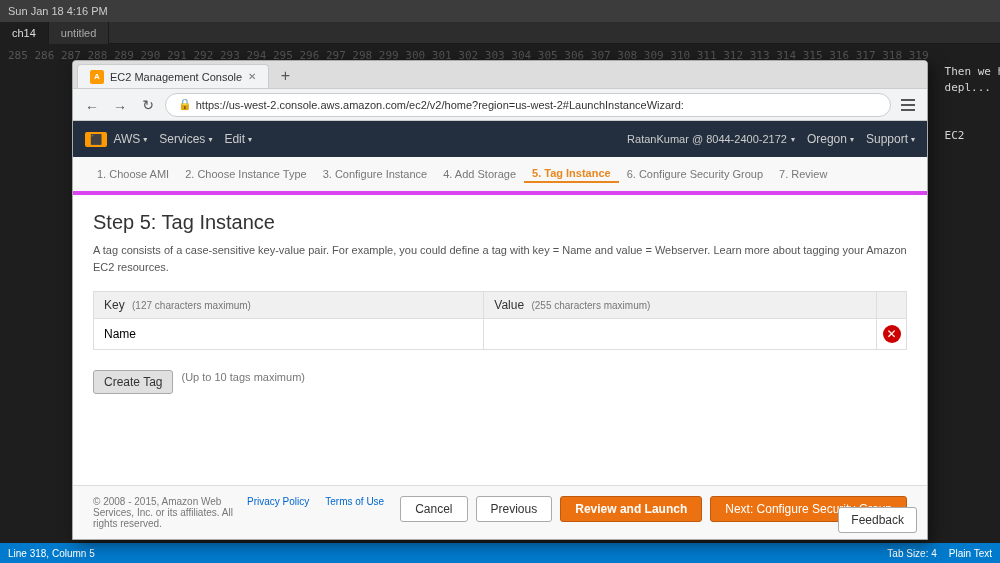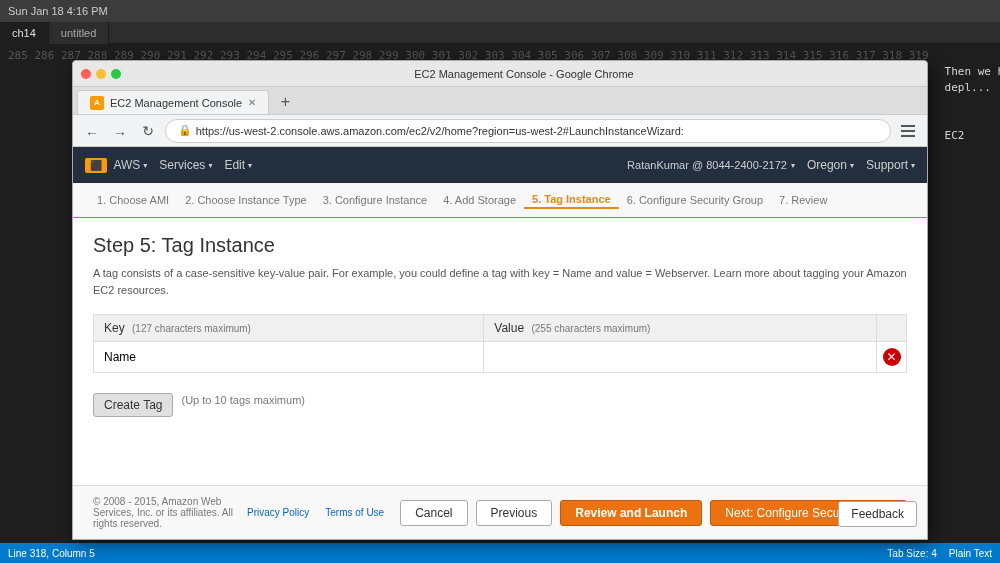--- a/index.html
+++ b/index.html
@@ -263,21 +263,21 @@
       font-size: 11px;
       display: flex;
       align-items: center;
       gap: 4px;
     }
     .chevron-down { font-size: 8px; }
 
     
     .wizard-steps {
       background: #f8f8f8;
-      border-bottom: 1px solid #d946ef;
+      border-bottom: 4px solid #d946ef;
       padding: 8px 16px;
       display: flex;
       align-items: center;
       gap: 0;
     }
     .wizard-step {
       font-size: 11px;
       color: #777;
       padding: 2px 8px;
       cursor: pointer;
@@ -532,28 +532,20 @@
     <span>Line 318, Column 5</span>
     <div style="display:flex;gap:12px;">
       <span>Tab Size: 4</span>
       <span>Plain Text</span>
     </div>
   </div>
 </div>
 
 <div class="browser-window" style="position: absolute;">
 
-  <div class="browser-titlebar">
-    <div class="browser-traffic-lights">
-      <div class="traffic-light traffic-red"></div>
-      <div class="traffic-light traffic-yellow"></div>
-      <div class="traffic-light traffic-green"></div>
-    </div>
-    <span class="browser-title-text">EC2 Management Console - Google Chrome</span>
-  </div>
 
   <div class="browser-tabs">
     <div class="browser-tab">
       <div class="favicon">A</div>
       <span>EC2 Management Console</span>
       <span class="tab-close">✕</span>
     </div>
     <div style="width:24px;height:24px;display:flex;align-items:center;justify-content:center;margin-left:4px;cursor:pointer;color:#555;font-size:16px;">+</div>
   </div>
 
@@ -653,24 +645,24 @@
         </tr>
       </tbody>
     </table>
 
     <div style="margin-top:10px;display:flex;align-items:center;">
       <button class="create-tag-btn">Create Tag</button>
       <span class="tag-hint">(Up to 10 tags maximum)</span>
     </div>
   </div>
 
-  <div style="background:#f8f8f8;border-top:1px solid #ddd;padding:10px 20px;display:flex;align-items:center;gap:8px;">
+  <div style="background:#f8f8f8;border-top:1px solid #ddd;padding:10px 20px;display:flex;align-items:flex-start;gap:8px;">
     <span class="footer-copyright">© 2008 - 2015, Amazon Web Services, Inc. or its affiliates. All rights reserved.</span>
     <span class="footer-link">Privacy Policy</span>
     <span class="footer-link">Terms of Use</span>
     <button class="btn-cancel">Cancel</button>
     <button class="btn-prev">Previous</button>
     <button class="btn-review">Review and Launch</button>
     <button class="btn-next">Next: Configure Security Group</button>
   </div>
 
-<button class="feedback-btn" style="background: white; border: 1px solid rgb(170, 170, 170); padding: 5px 12px; font-size: 12px; cursor: pointer; border-radius: 3px; color: rgb(51, 51, 51); position: absolute; bottom: 12px; right: 10px; z-index: 10;" id="feedback-btn-el">Feedback</button>
+<button class="feedback-btn" style="background: white; border: 1px solid rgb(170, 170, 170); padding: 5px 12px; font-size: 12px; cursor: pointer; border-radius: 3px; color: rgb(51, 51, 51); position: absolute; bottom: 6px; right: 10px; z-index: 10;" id="feedback-btn-el">Feedback</button>
   </div>
 
 </body></html>

